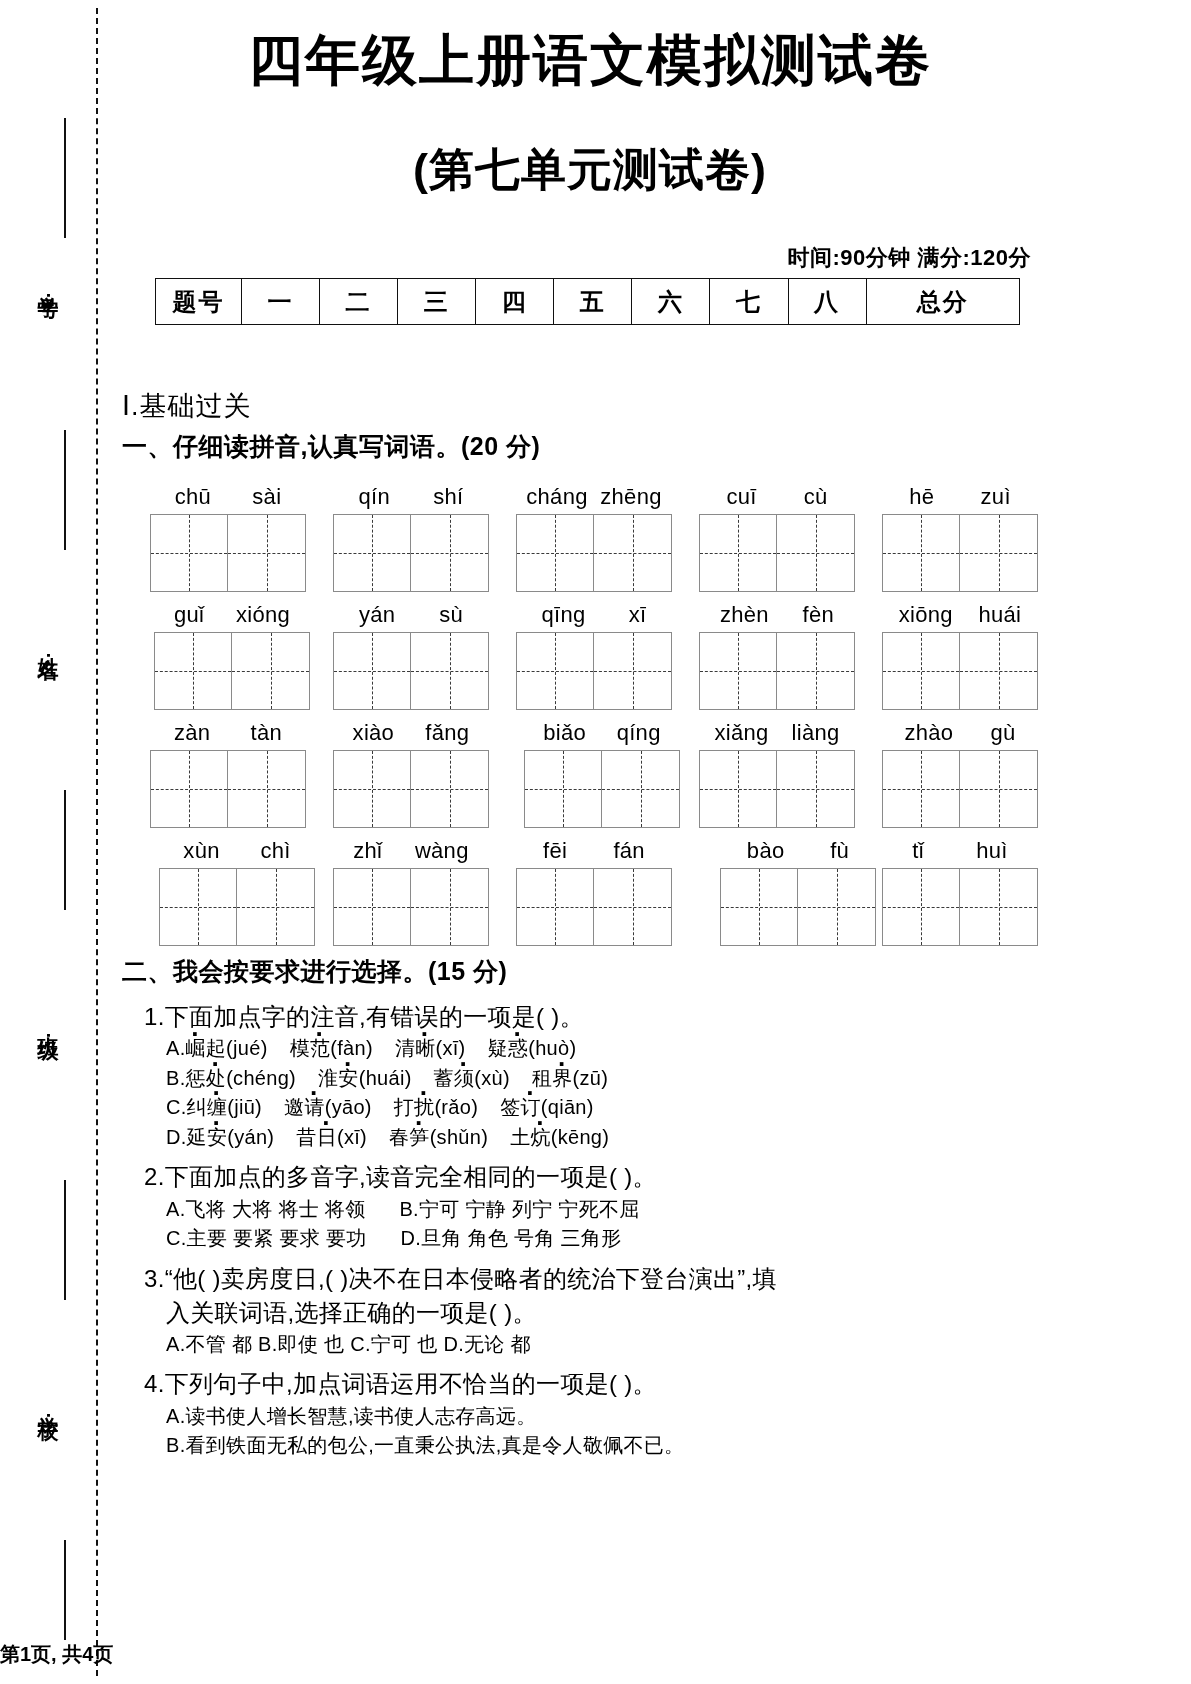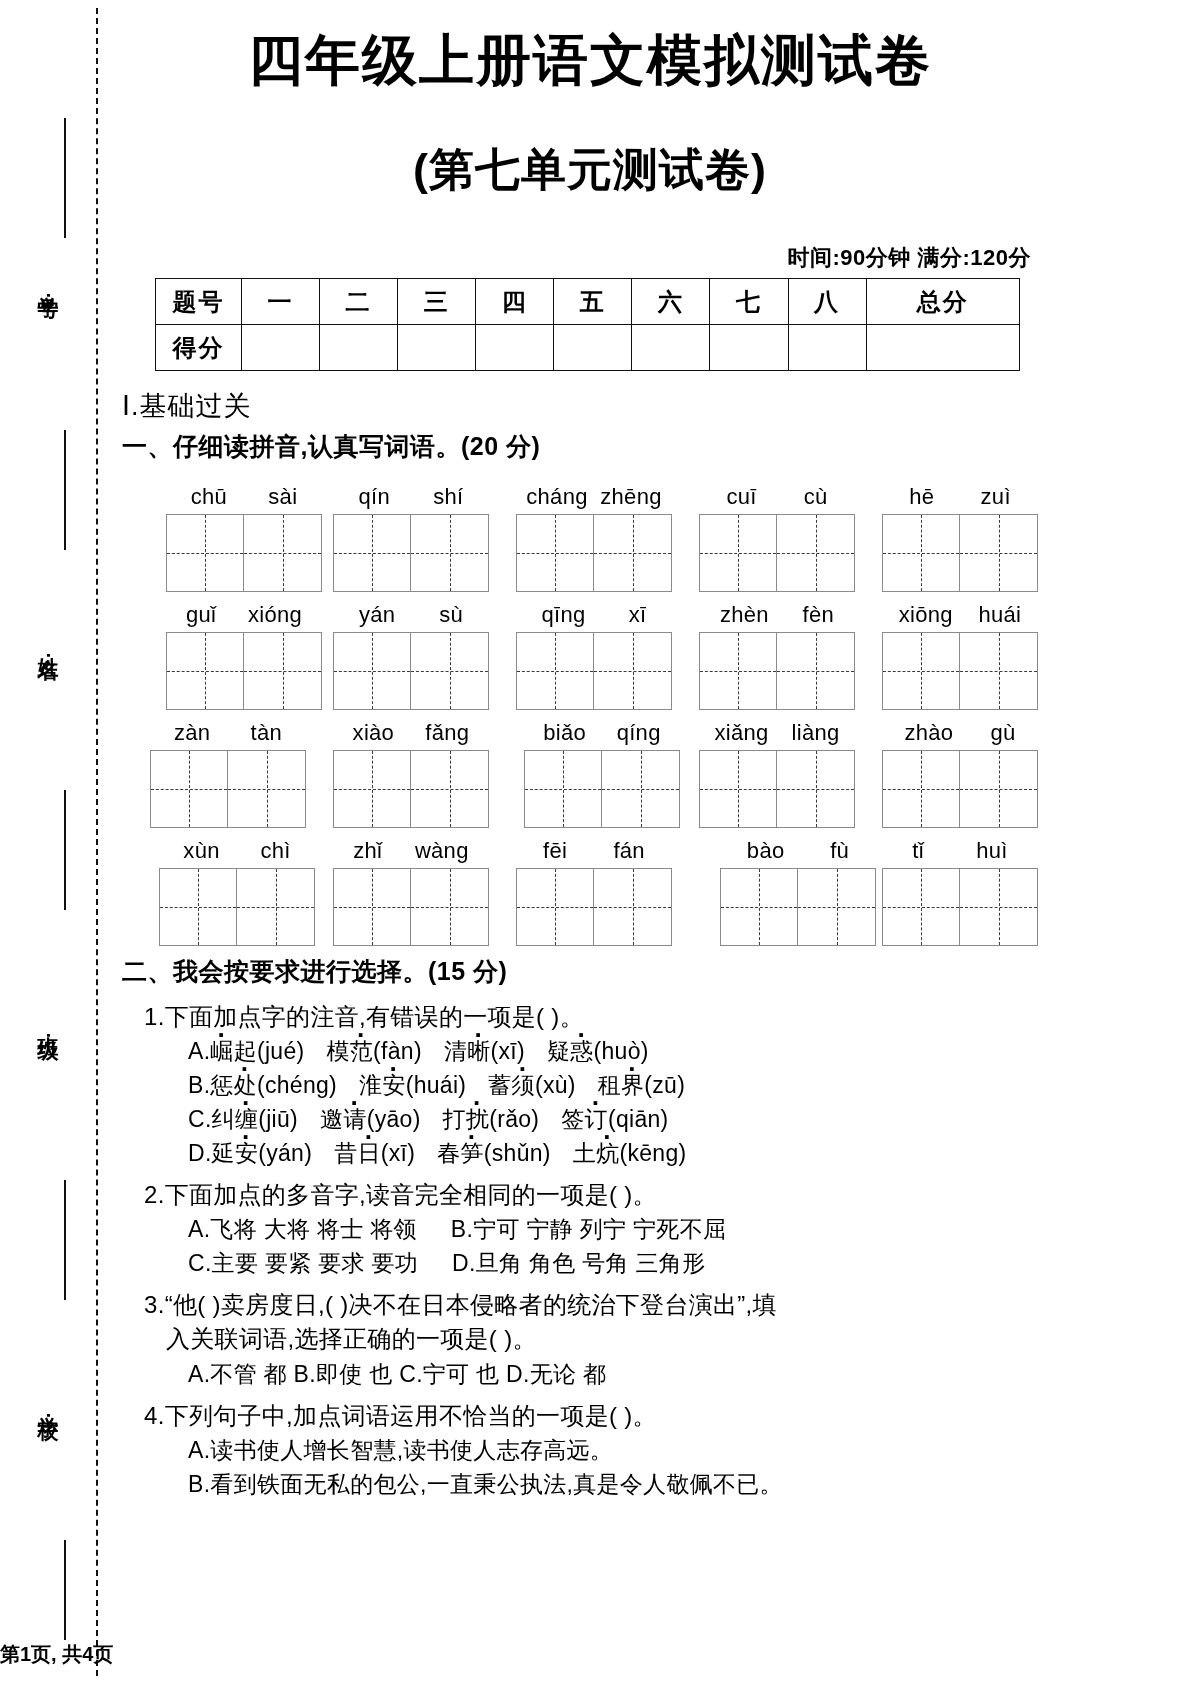--- a/index.html
+++ b/index.html
@@ -114,22 +114,22 @@
     width: 100%; border-top: 1.4px dashed #3a3a3a;
   }
 
   
   .q-wrap { position: absolute; left: 122px; width: 940px; }
   .q-stem {
     font-size: 24px; letter-spacing: 0.3px;
     margin-left: 22px; line-height: 1.42;
   }
   .q-opts {
-    font-size: 23px; letter-spacing: 0.3px;
-    margin-left: 66px; line-height: 1.48;
+    font-size: 20px; letter-spacing: 0.3px;
+    margin-left: 44px; line-height: 1.48;
     white-space: nowrap;
   }
   .opt-line { display: block; }
   .dotchar { position: relative; }
   .dotchar::after {
     content: "·";
     position: absolute;
     left: 50%; top: -16px;
     transform: translateX(-50%);
     font-size: 26px;
@@ -174,42 +174,30 @@
       <td>一</td>
       <td>二</td>
       <td>三</td>
       <td>四</td>
       <td>五</td>
       <td>六</td>
       <td>七</td>
       <td>八</td>
       <td>总分</td>
     </tr>
-    <tr>
-      <td class="head-cell">得分</td>
-      <td></td>
-      <td></td>
-      <td></td>
-      <td></td>
-      <td></td>
-      <td></td>
-      <td></td>
-      <td></td>
-      <td></td>
-    </tr>
   </tbody>
     </table>
 
   <div class="sec-title" style="top:388px;">Ⅰ.基础过关</div>
 
   <div class="q-title" style="top:430px;">一、仔细读拼音,认真写词语。(20 分)</div>
 
   <div class="pinyin-block" id="pinyin-block" style="top:480px;">
       <div class="pin-row">
-        <div class="pin-group" style="left: 16px;">
+        <div class="pin-group" style="left: 0px;">
           <div class="pin-syls">
             <span>chū</span>
             <span>sài</span>
           </div>
           <div class="tzg">
             <div class="cell"></div>
             <div class="cell"></div>
           </div>
         </div>
         <div class="pin-group" style="left: 183px;">
@@ -247,21 +235,21 @@
             <span>hē</span>
             <span>zuì</span>
           </div>
           <div class="tzg">
             <div class="cell"></div>
             <div class="cell"></div>
           </div>
         </div>
       </div>
       <div class="pin-row">
-        <div class="pin-group" style="left: 16px;">
+        <div class="pin-group" style="left: 4px;">
           <div class="pin-syls">
             <span>guǐ</span>
             <span>xióng</span>
           </div>
           <div class="tzg">
             <div class="cell"></div>
             <div class="cell"></div>
           </div>
         </div>
         <div class="pin-group" style="left: 183px;">

